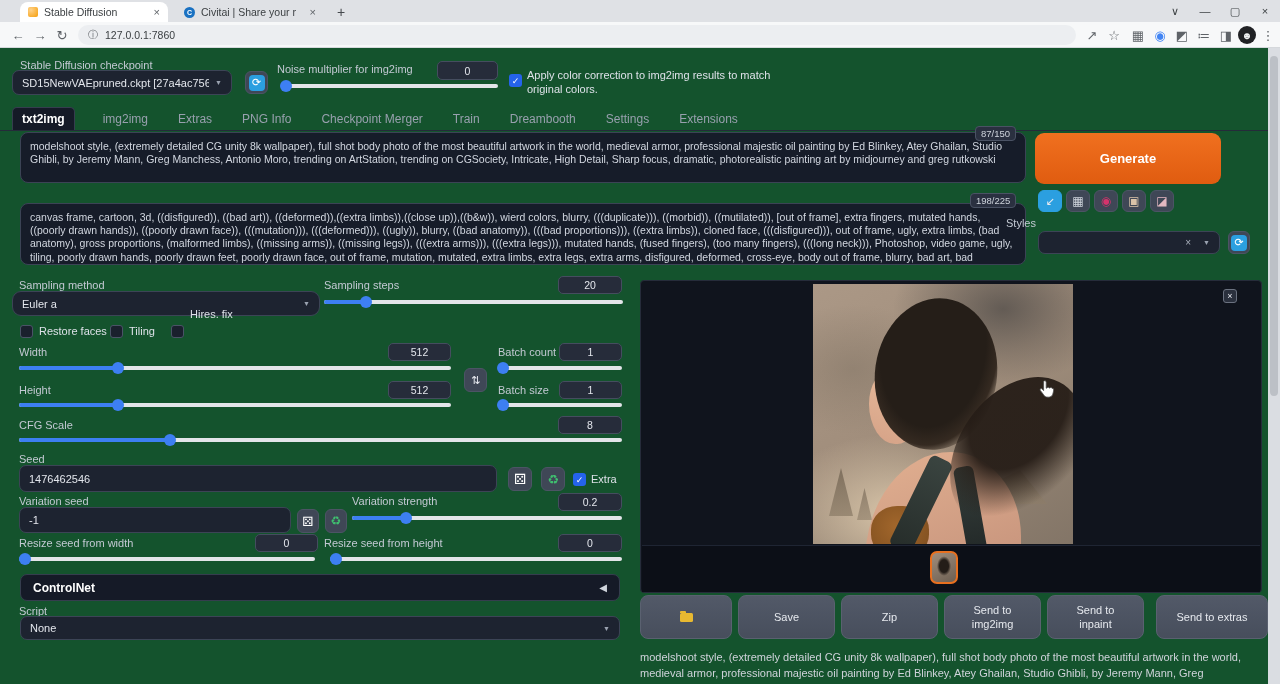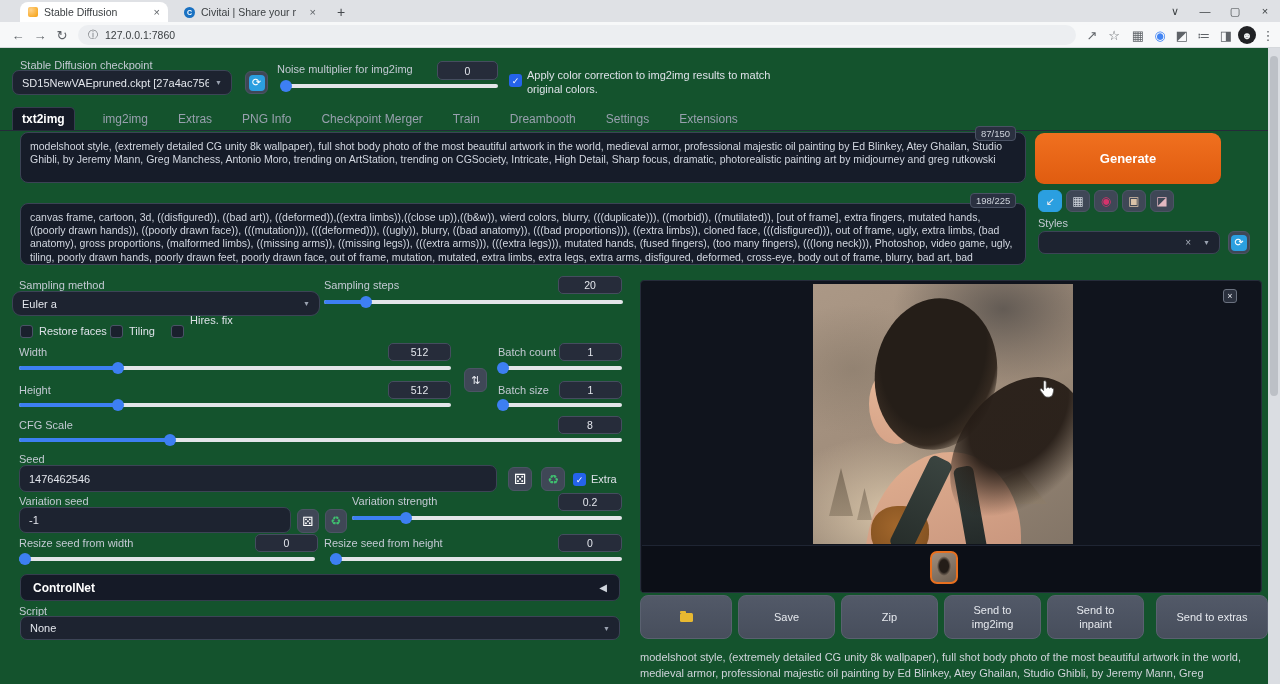--- a/index.html
+++ b/index.html
@@ -173,21 +173,21 @@
       </div>
     <div class="sb ministrip" style="left:1094px;">
         <span style="color:#d6336c;">◉</span>
       </div>
     <div class="sb ministrip" style="left:1122px;">
         <span style="color:#d9c2a8;">▣</span>
       </div>
     <div class="sb ministrip" style="left:1150px;">
         <span style="color:#e3b7c0;">◪</span>
       </div>
-    <div class="lb" style="left:1038px;top:169px;">Styles</div>
+    <div class="lb" style="left:1006px;top:169px;">Styles</div>
     <div class="dd" style="left:1038px;top:183px;width:182px;height:23px;">
       <span class="cv"></span>
       <span style="color:#aab1bd;font-size:10px;margin-right:6px;">×</span>
       <span class="caret">▼</span>
     </div>
     <div class="sb" style="left:1228px;top:183px;width:22px;height:23px;">
       <span class="refico">⟳</span>
     </div>
 
     <div class="lb" style="left:19px;top:231px;">Sampling method</div>
@@ -201,21 +201,21 @@
       <div class="tr"></div>
         <div class="fl" style="width:14%;"></div>
         <div class="kn" style="left:14%;"></div>
     </div>
 
     <div class="cb off" style="left:20px;top:277px;"></div>
     <div class="lb" style="left:39px;top:277px;color:#dde1e8;">Restore faces</div>
     <div class="cb off" style="left:110px;top:277px;"></div>
     <div class="lb" style="left:129px;top:277px;color:#dde1e8;">Tiling</div>
     <div class="cb off" style="left:171px;top:277px;"></div>
-    <div class="lb" style="left:190px;top:266px;color:#dde1e8;">Hires. fix</div>
+    <div class="lb" style="left:190px;top:260px;color:#dde1e8;">Hires. fix</div>
 
     <div class="lb" style="left:19px;top:298px;">Width</div>
     <div class="nb" style="left:388px;top:295px;width:63px;height:18px;">512</div>
     <div class="sl" style="left:19px;top:314px;width:432px;">
       <div class="tr"></div>
         <div class="fl" style="width:23%;"></div>
         <div class="kn" style="left:23%;"></div>
     </div>
     <div class="sb" style="left:464px;top:320px;width:23px;height:24px;">
         <span style="font-size:11px;">⇅</span>

